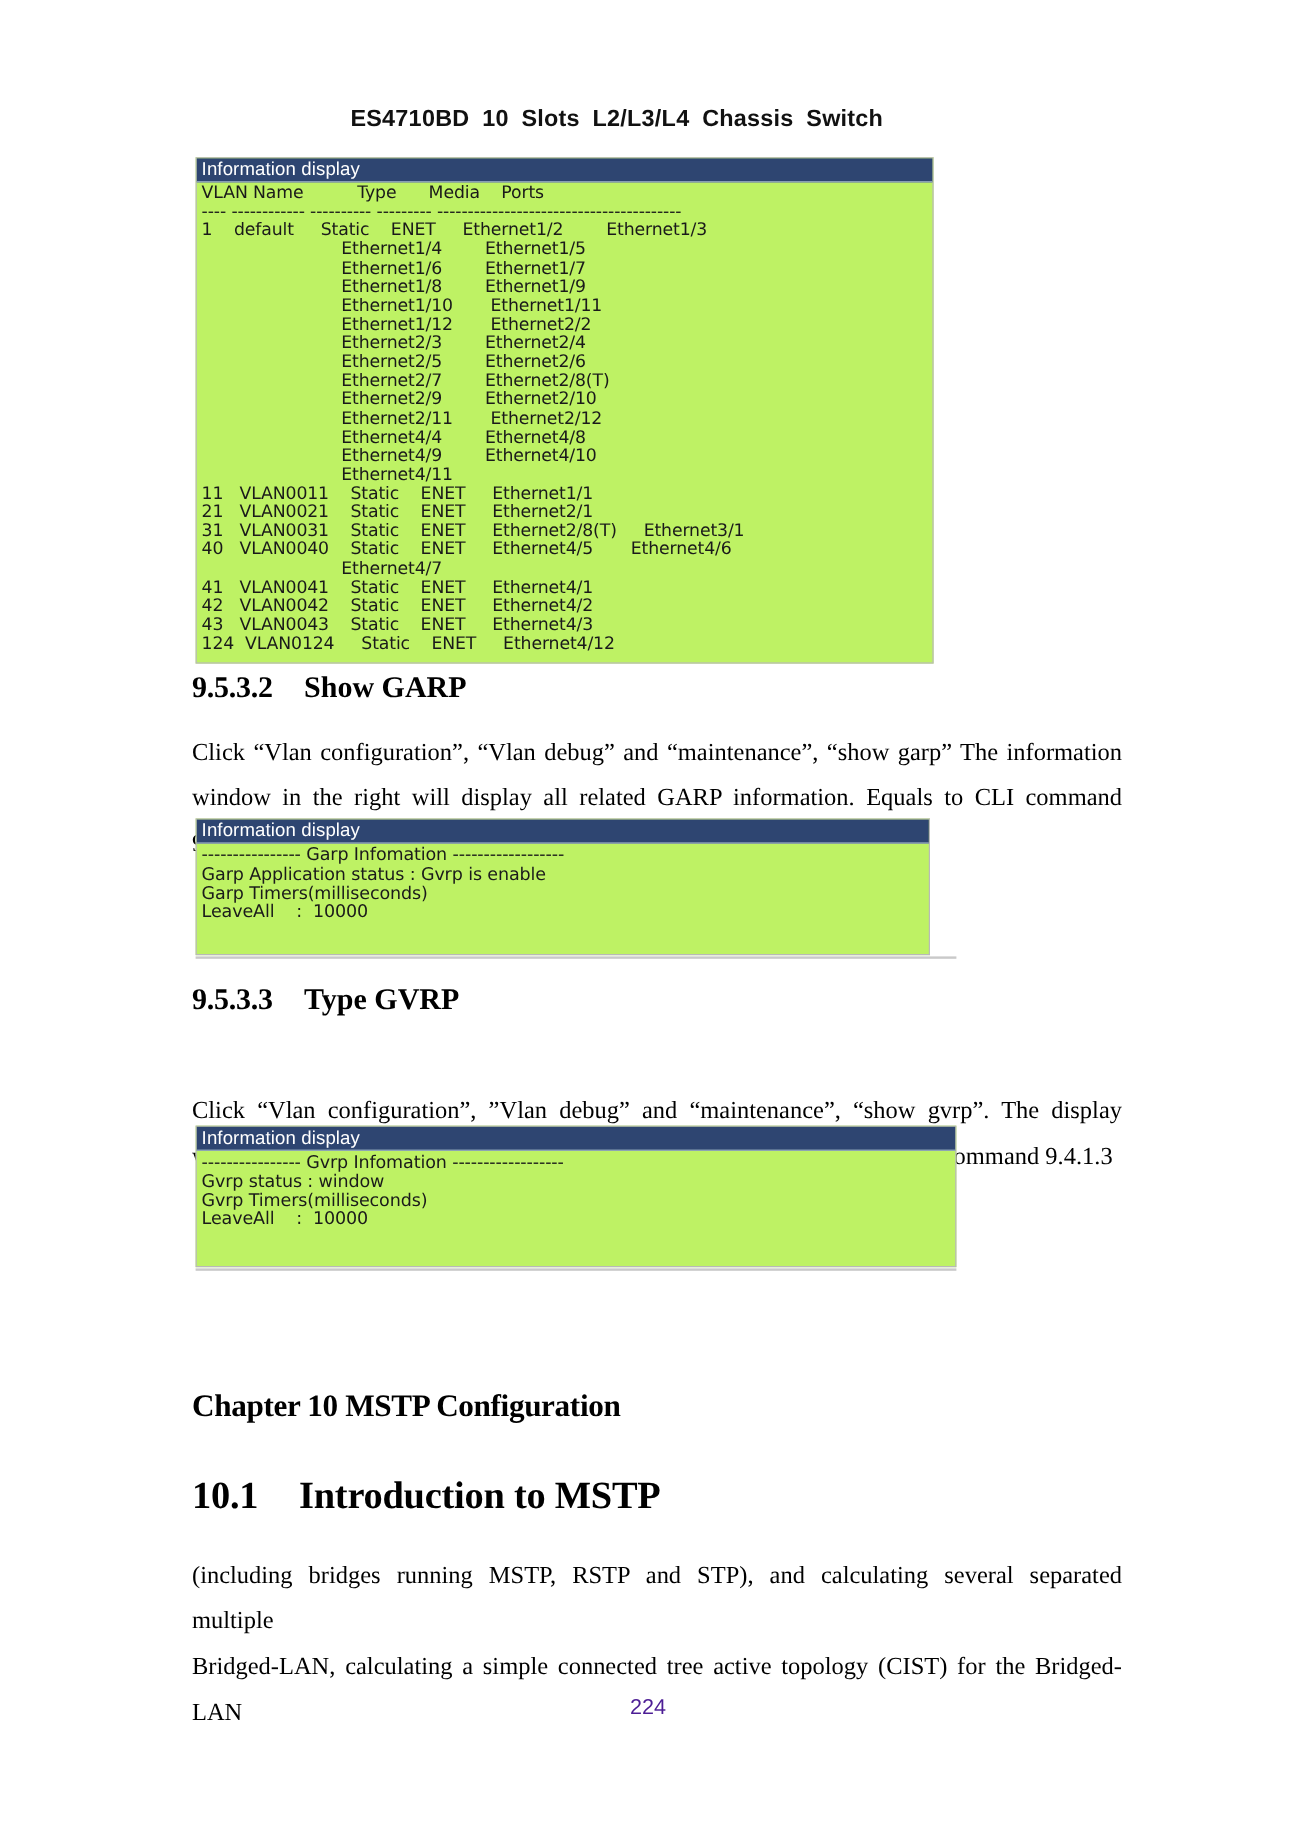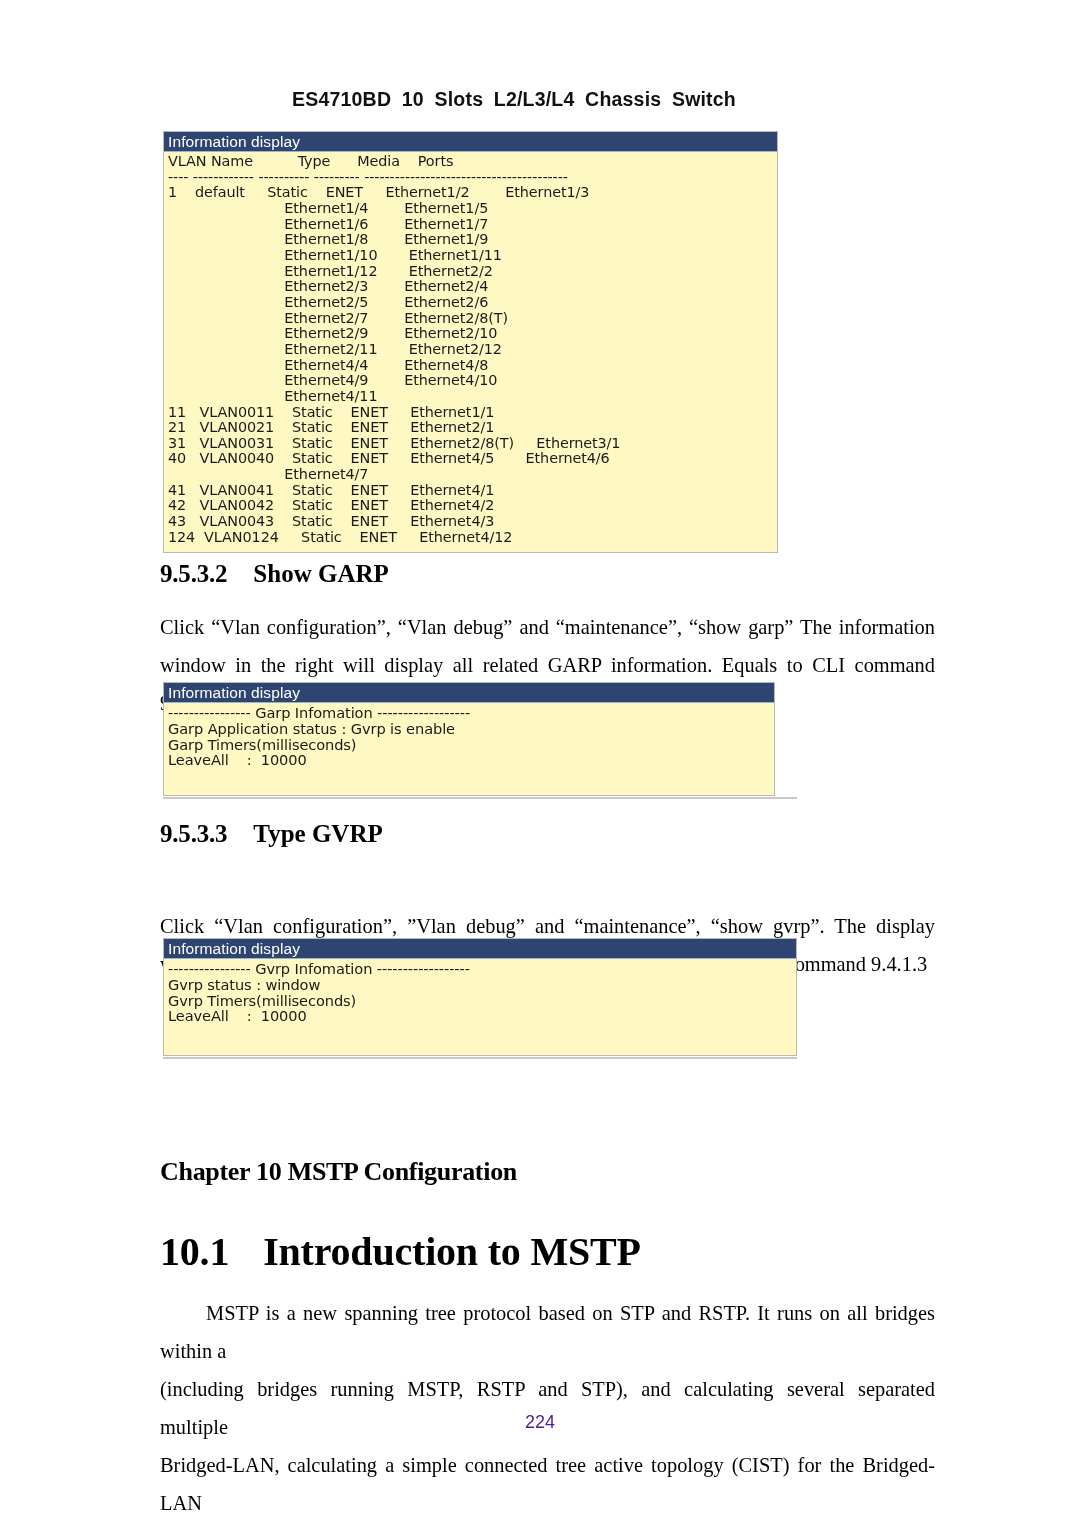--- a/index.html
+++ b/index.html
@@ -29,21 +29,21 @@
     font-weight: bold;
     font-size: 19.5px;
     letter-spacing: 0.2px;
     word-spacing: 5px;
     color: #111;
   }
 
   
   .info-window {
     position: absolute;
-    background: #fef9c3;
+    background: #bef264;
     box-sizing: border-box;
     border: 1px solid #b9b9b9;
     box-shadow: 0 0 0 0px #fff;
   }
   .info-window .titlebar {
     background: #2e4571;
     color: #ffffff;
     font-family: "Liberation Sans", sans-serif;
     font-size: 15.5px;
     line-height: 19px;
@@ -116,21 +116,21 @@
     font-weight: bold;
     font-size: 26px;
     letter-spacing: -0.3px;
     white-space: nowrap;
   }
   .heading-major {
     position: absolute;
     left: 160px;
     font-family: "Liberation Serif", serif;
     font-weight: bold;
-    font-size: 40px;
+    font-size: 32px;
     letter-spacing: -0.2px;
     white-space: nowrap;
   }
   .heading-major .ttl { margin-left: 34px; }
 
   
   .para {
     position: absolute;
     left: 160px;
     width: 775px;
@@ -219,18 +219,17 @@
 LeaveAll    :  10000</div>
 </div>
 
 <div class="heading-chapter" style="top:1157px;">Chapter 10 MSTP Configuration</div>
 
 <div class="heading-major" style="top:1228px;">
   <span class="num">10.1</span><span class="ttl">Introduction to MSTP</span>
 </div>
 
 <div class="para last-justify" style="top:1294px; line-height:38px;">
-  <span style="text-indent:46px; display:block; text-align:justify;">MSTP is a new spanning tree protocol based on STP and RSTP. It runs on all bridges within a</span>
   <span style="display: block; text-align: justify; word-spacing: 0.87px;">(including bridges running MSTP, RSTP and STP), and calculating several separated multiple</span>
   <span style="display:block; text-align:justify;">Bridged-LAN, calculating a simple connected tree active topology (CIST) for the Bridged-LAN</span>
 </div>
 
 <div class="page-number">224</div>
 
 </body></html>

